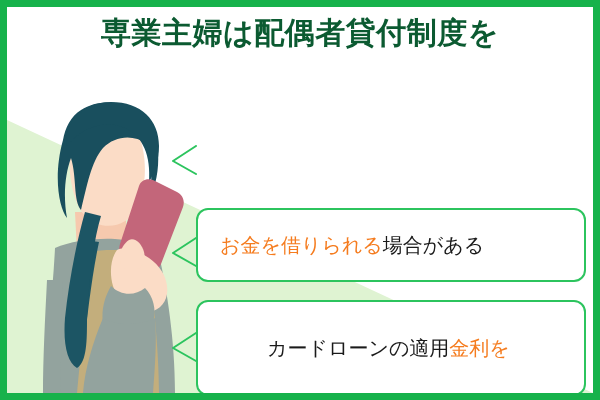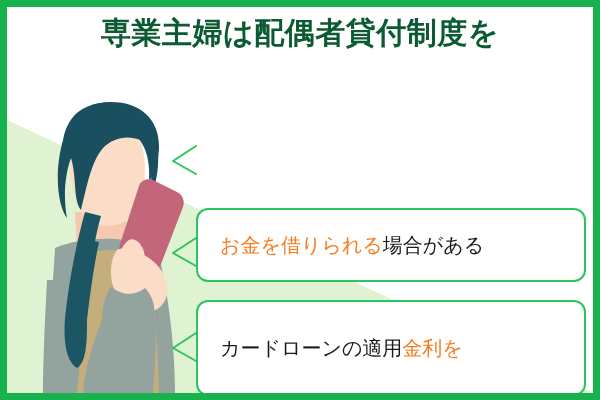--- a/index.html
+++ b/index.html
@@ -106,21 +106,21 @@
     pointer-events: none;
   }
   .pointer svg { display: block; }
 
   #bubble1 { left: 196px; top: 116px; width: 390px; height: 74px; }
   #pointer1 { left: 171px; top: 145px; }
 
   #bubble2 { left: 196px; top: 208px; width: 390px; height: 74px; }
   #pointer2 { left: 171px; top: 237px; }
 
-  #bubble3 { left: 196px; top: 300px; width: 390px; height: 96px; }
+  #bubble3 { left: 196px; top: 300px; width: 390px; height: 96px; padding-left: 47px; }
   #pointer3 { left: 171px; top: 332px; }
 </style>
 </head>
 <body>
 
 <div id="infographic">
 
   <div class="bg-diagonal">
     <svg width="586" height="386" viewBox="0 0 586 386" xmlns="http://www.w3.org/2000/svg">
       <polygon points="0,113 586,386 0,386" fill="#DFF3D2"></polygon>

